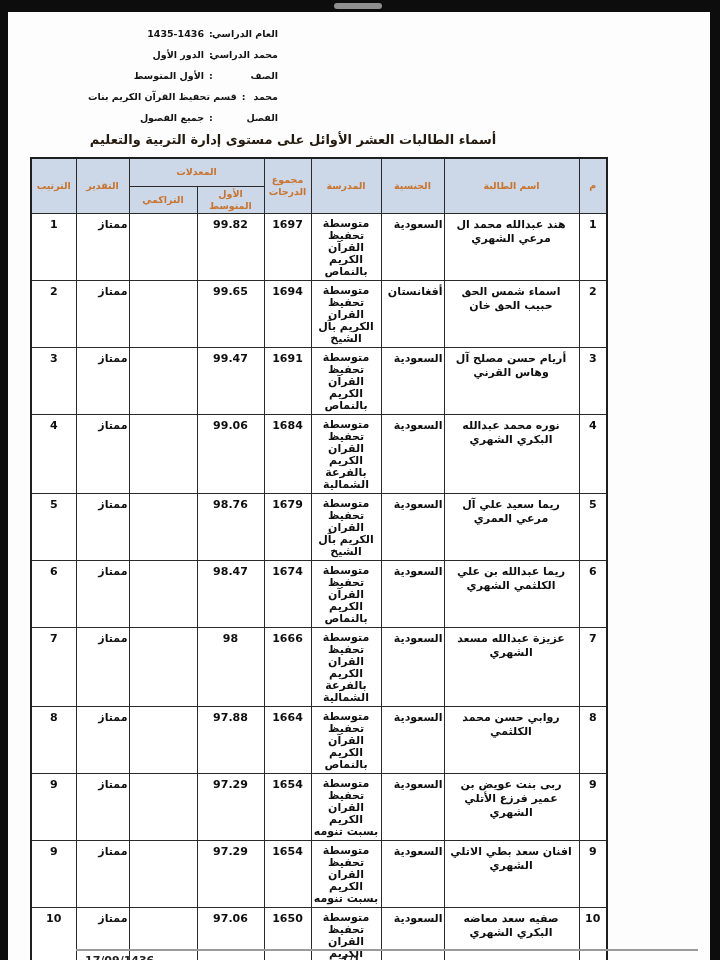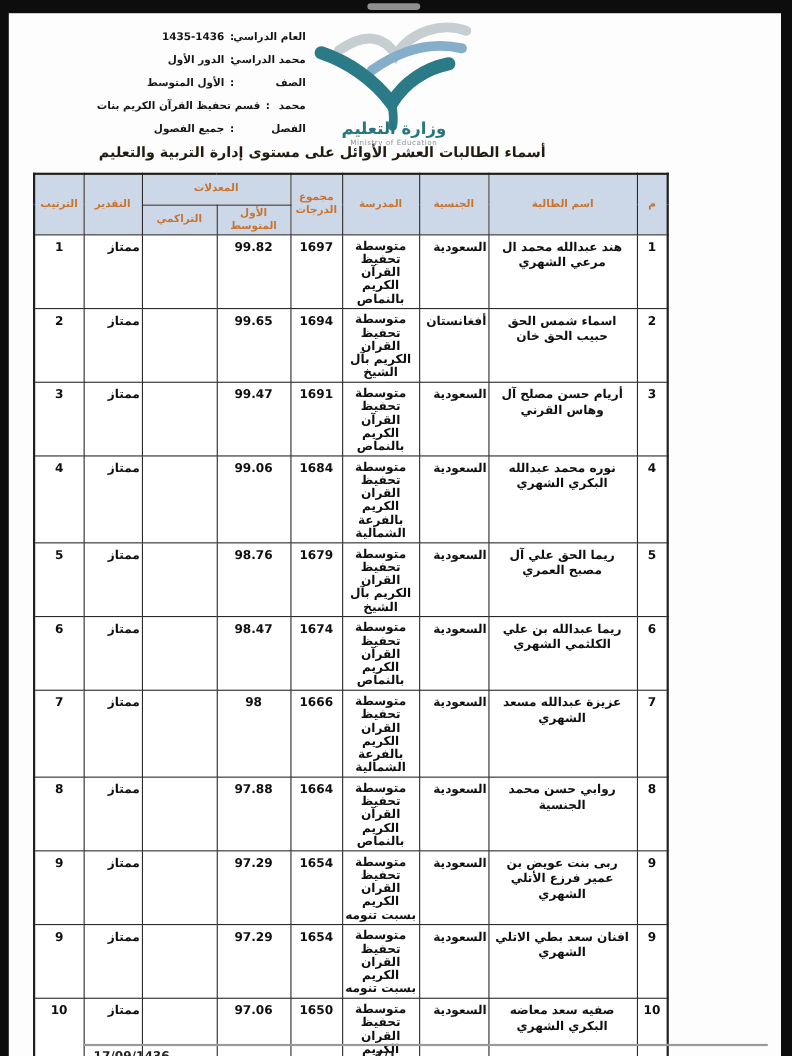--- a/index.html
+++ b/index.html
@@ -68,30 +68,20 @@
 </head>
 <body>
 
 <div class="top-bar">
   <div class="home-pill"></div>
 </div>
 
 <div class="page">
 
 
-  <div class="logo">
-    <svg width="164" height="112" viewBox="0 0 160 112">
-      <path d="M30 34 C55 16 72 22 82 38 C96 16 124 8 146 16" stroke="#c7ced2" stroke-width="9" fill="none" stroke-linecap="round"></path>
-      <path d="M60 52 C88 32 116 26 142 32" stroke="#85aecb" stroke-width="9" fill="none" stroke-linecap="round"></path>
-      <path d="M14 36 C38 44 62 60 78 82 C90 62 110 50 130 46" stroke="#2a7b87" stroke-width="12" fill="none" stroke-linecap="round"></path>
-      <path d="M78 82 C80 92 80 98 79 103" stroke="#2a7b87" stroke-width="8" fill="none" stroke-linecap="round"></path>
-    </svg>
-    <div class="logo-wordmark">وزارة التعليم</div>
-    <div class="logo-sub">Ministry of Education</div>
-  </div>
 
   <div class="fields">
     <div class="field">
       <span class="flabel">العام الدراسي</span>
       <span class="fcolon">:</span>
       <span class="fvalue">1435-1436</span>
     </div>
     <div class="field">
       <span class="flabel">محمد الدراسي</span>
       <span class="fcolon">:</span>
@@ -184,21 +174,21 @@
       <td class="c-nat">السعودية</td>
       <td class="c-school">متوسطة تحفيظ القران الكريم بالفرعة الشمالية</td>
       <td class="c-total">1684</td>
       <td class="c-avg1">99.06</td>
       <td class="c-cum"></td>
       <td class="c-grade">ممتاز</td>
       <td class="c-rank">4</td>
     </tr>
         <tr>
       <td class="c-no">5</td>
-      <td class="c-name">ريما الحق علي آل مصبح العمري</td>
+      <td class="c-name">ريما سعيد علي آل مرعي العمري</td>
       <td class="c-nat">السعودية</td>
       <td class="c-school">متوسطة تحفيظ القران الكريم بآل الشيخ</td>
       <td class="c-total">1679</td>
       <td class="c-avg1">98.76</td>
       <td class="c-cum"></td>
       <td class="c-grade">ممتاز</td>
       <td class="c-rank">5</td>
     </tr>
         <tr>
       <td class="c-no">6</td>
@@ -217,21 +207,21 @@
       <td class="c-nat">السعودية</td>
       <td class="c-school">متوسطة تحفيظ القران الكريم بالفرعة الشمالية</td>
       <td class="c-total">1666</td>
       <td class="c-avg1">98</td>
       <td class="c-cum"></td>
       <td class="c-grade">ممتاز</td>
       <td class="c-rank">7</td>
     </tr>
         <tr>
       <td class="c-no">8</td>
-      <td class="c-name">روابي حسن محمد الجنسية</td>
+      <td class="c-name">روابي حسن محمد الكلثمي</td>
       <td class="c-nat">السعودية</td>
       <td class="c-school">متوسطة تحفيظ القرآن الكريم بالنماص</td>
       <td class="c-total">1664</td>
       <td class="c-avg1">97.88</td>
       <td class="c-cum"></td>
       <td class="c-grade">ممتاز</td>
       <td class="c-rank">8</td>
     </tr>
         <tr>
       <td class="c-no">9</td>

